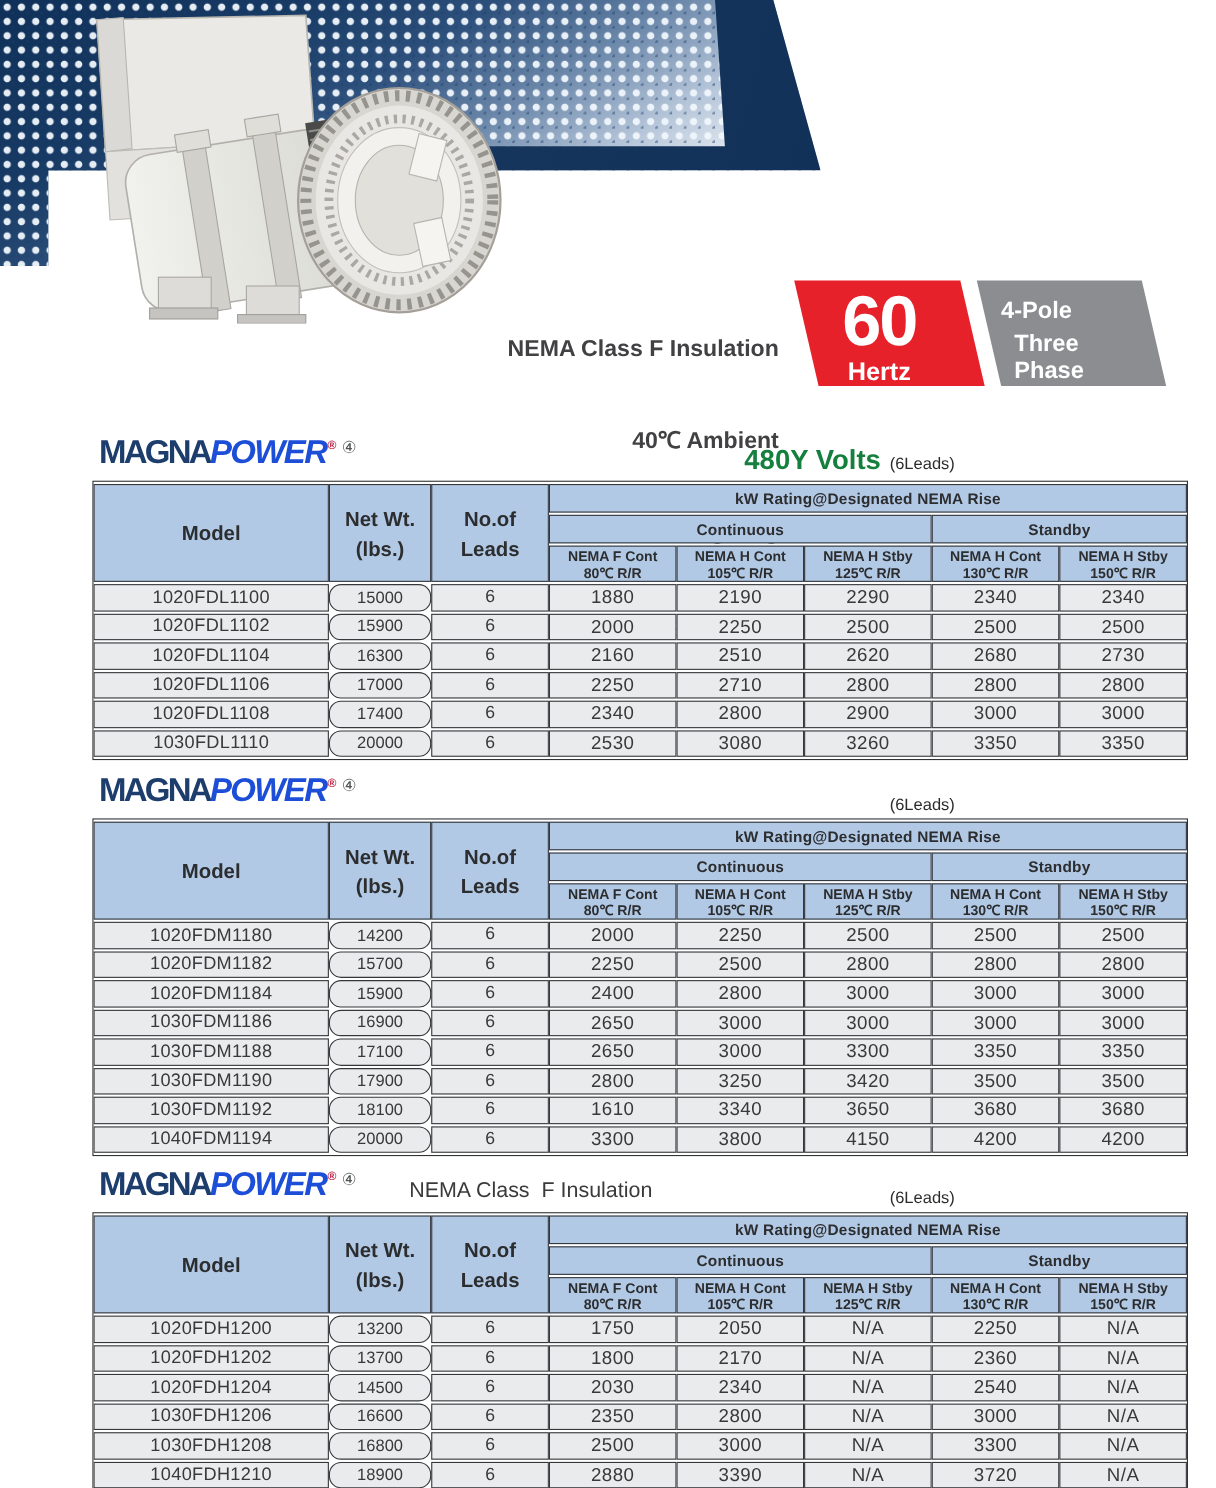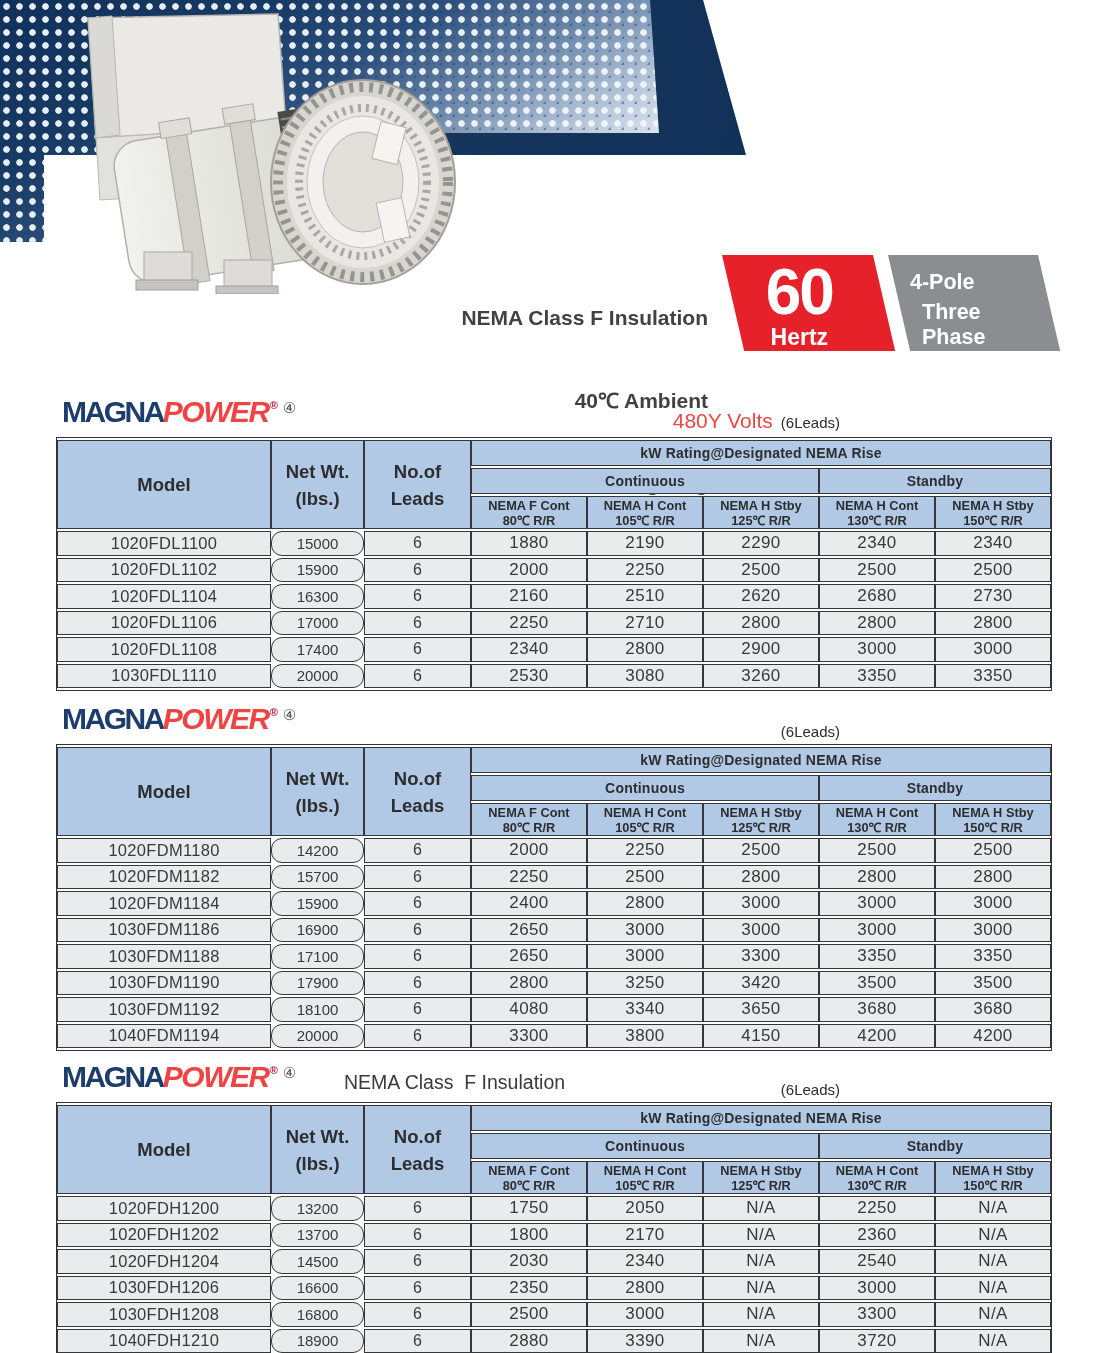--- a/index.html
+++ b/index.html
@@ -29,32 +29,32 @@
   .badge{position:absolute;top:255px;height:96px;transform:skewX(13deg);transform-origin:0 0;}
   .badge-inner{width:100%;height:100%;transform:skewX(-13deg);transform-origin:0 0;color:#fff;}
   .badge-red{left:722px;width:151px;background:#e7212a;}
   .badge-red .big{font-size:64px;font-weight:bold;line-height:58px;text-align:center;margin-top:8px;letter-spacing:-2px;}
   .badge-red .unit{font-size:23px;font-weight:bold;text-align:center;margin-top:3px;}
   .badge-gray{left:888px;width:150px;background:#8b8d90;}
   .badge-gray .l1{font-size:21.5px;font-weight:bold;padding:15px 0 0 22px;}
   .badge-gray .l2{font-size:21.5px;font-weight:bold;padding:5px 0 0 34px;}
 
   
-  .section{position:absolute;left:56px;width:788px;}
+  .section{position:absolute;left:84px;width:788px;}
   .s1{top:391px;} .s2{top:698px;} .s3{top:1056px;}
   .title-row{position:relative;height:42px;display:flex;align-items:flex-end;
     justify-content:space-between;padding:0 4px 4px 6px;}
   .logo{display:flex;align-items:baseline;line-height:30px;}
   .logo .m{font-size:30px;font-weight:bold;color:#1d3d6d;letter-spacing:-2.5px;}
-  .logo .p{font-size:30px;font-weight:bold;font-style:italic;color:#ef4444;letter-spacing:-1.5px;}
+  .logo .p{font-size:30px;font-weight:bold;font-style:italic;color:#1d4ed8;letter-spacing:-1.5px;}
   .logo .reg{font-size:11px;font-weight:bold;color:#b5173c;position:relative;top:-13px;margin-left:1px;}
   .logo .c4{font-size:15px;color:#515254;position:relative;top:-9px;margin-left:5px;}
   .center-label{position:absolute;left:288px;bottom:8px;font-size:19.5px;color:#3a3a3c;white-space:pre;}
   .tbl-title{display:flex;align-items:baseline;gap:8px;white-space:pre;}
-  .tbl-title .bold{font-size:21px;font-weight:normal;color:#ef4444;}
+  .tbl-title .bold{font-size:25px;font-weight:bold;color:#15803d;}
   .tbl-title .note{font-size:15px;color:#2b2c2e;}
 
   
   table.spec{border-collapse:separate;border-spacing:0 2px;table-layout:fixed;
     width:994px;border:1.5px solid #303234;}
   table.spec th,table.spec td{border:1.4px solid #35373a;text-align:center;
     vertical-align:middle;padding:0;overflow:hidden;}
   table.spec th{background:#b2c9e5;font-weight:bold;color:#2c2d2f;}
   .h-big{font-size:18.5px;line-height:27px;}
   .h-band{font-size:14px;font-weight:bold;height:24px;letter-spacing:.2px;}
@@ -382,21 +382,21 @@
             <td class="c-kw">2800</td>
             <td class="c-kw">3250</td>
             <td class="c-kw">3420</td>
             <td class="c-kw">3500</td>
             <td class="c-kw">3500</td>
           </tr>
           <tr>
             <td class="c-model">1030FDM1192</td>
             <td class="c-wt">18100</td>
             <td class="c-ld">6</td>
-            <td class="c-kw">4080</td>
+            <td class="c-kw">1610</td>
             <td class="c-kw">3340</td>
             <td class="c-kw">3650</td>
             <td class="c-kw">3680</td>
             <td class="c-kw">3680</td>
           </tr>
           <tr>
             <td class="c-model">1040FDM1194</td>
             <td class="c-wt">20000</td>
             <td class="c-ld">6</td>
             <td class="c-kw">3300</td>

